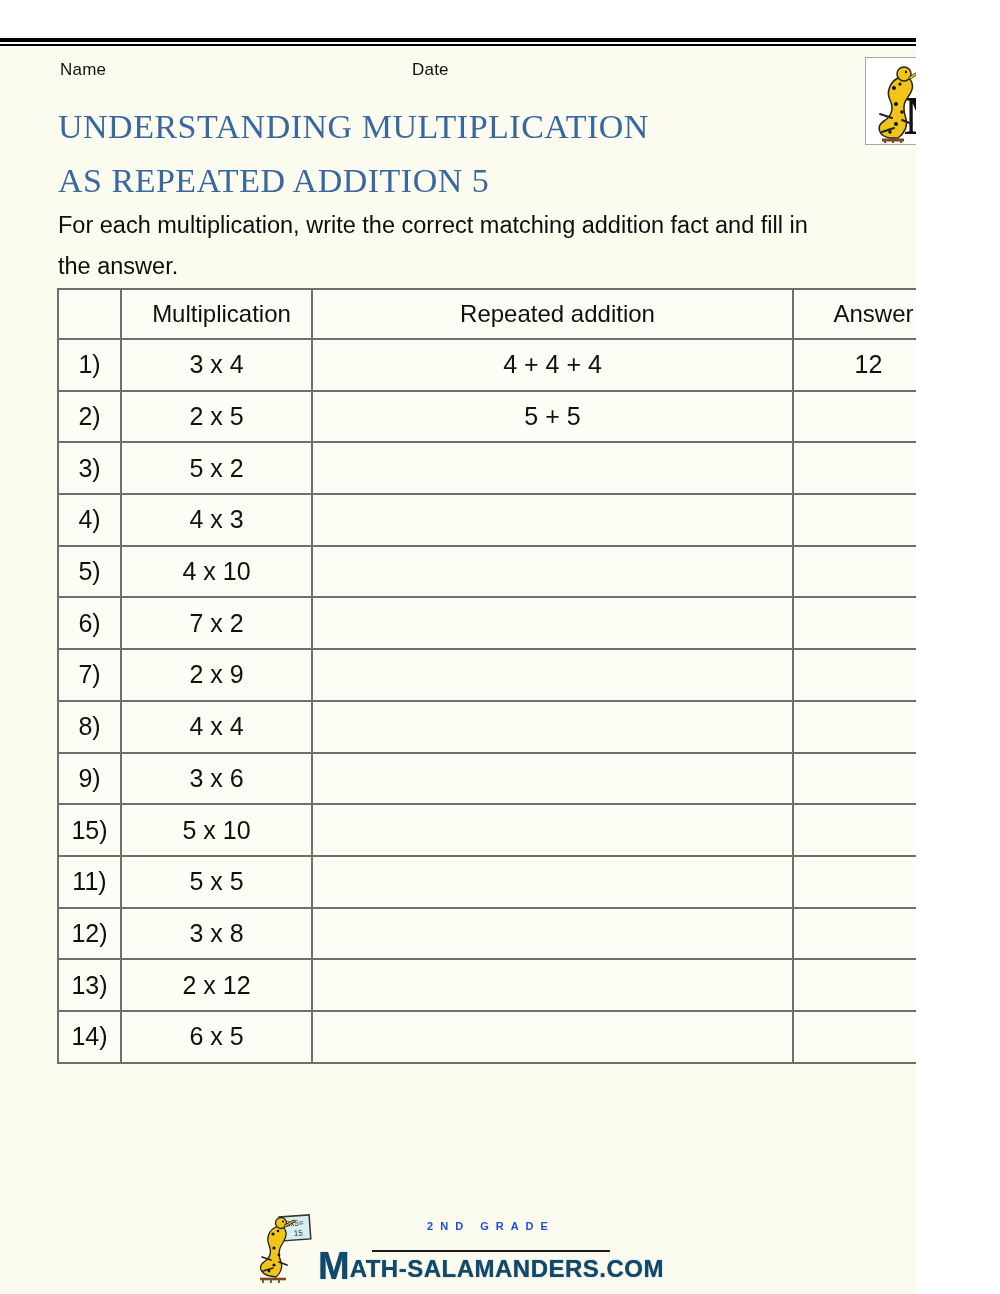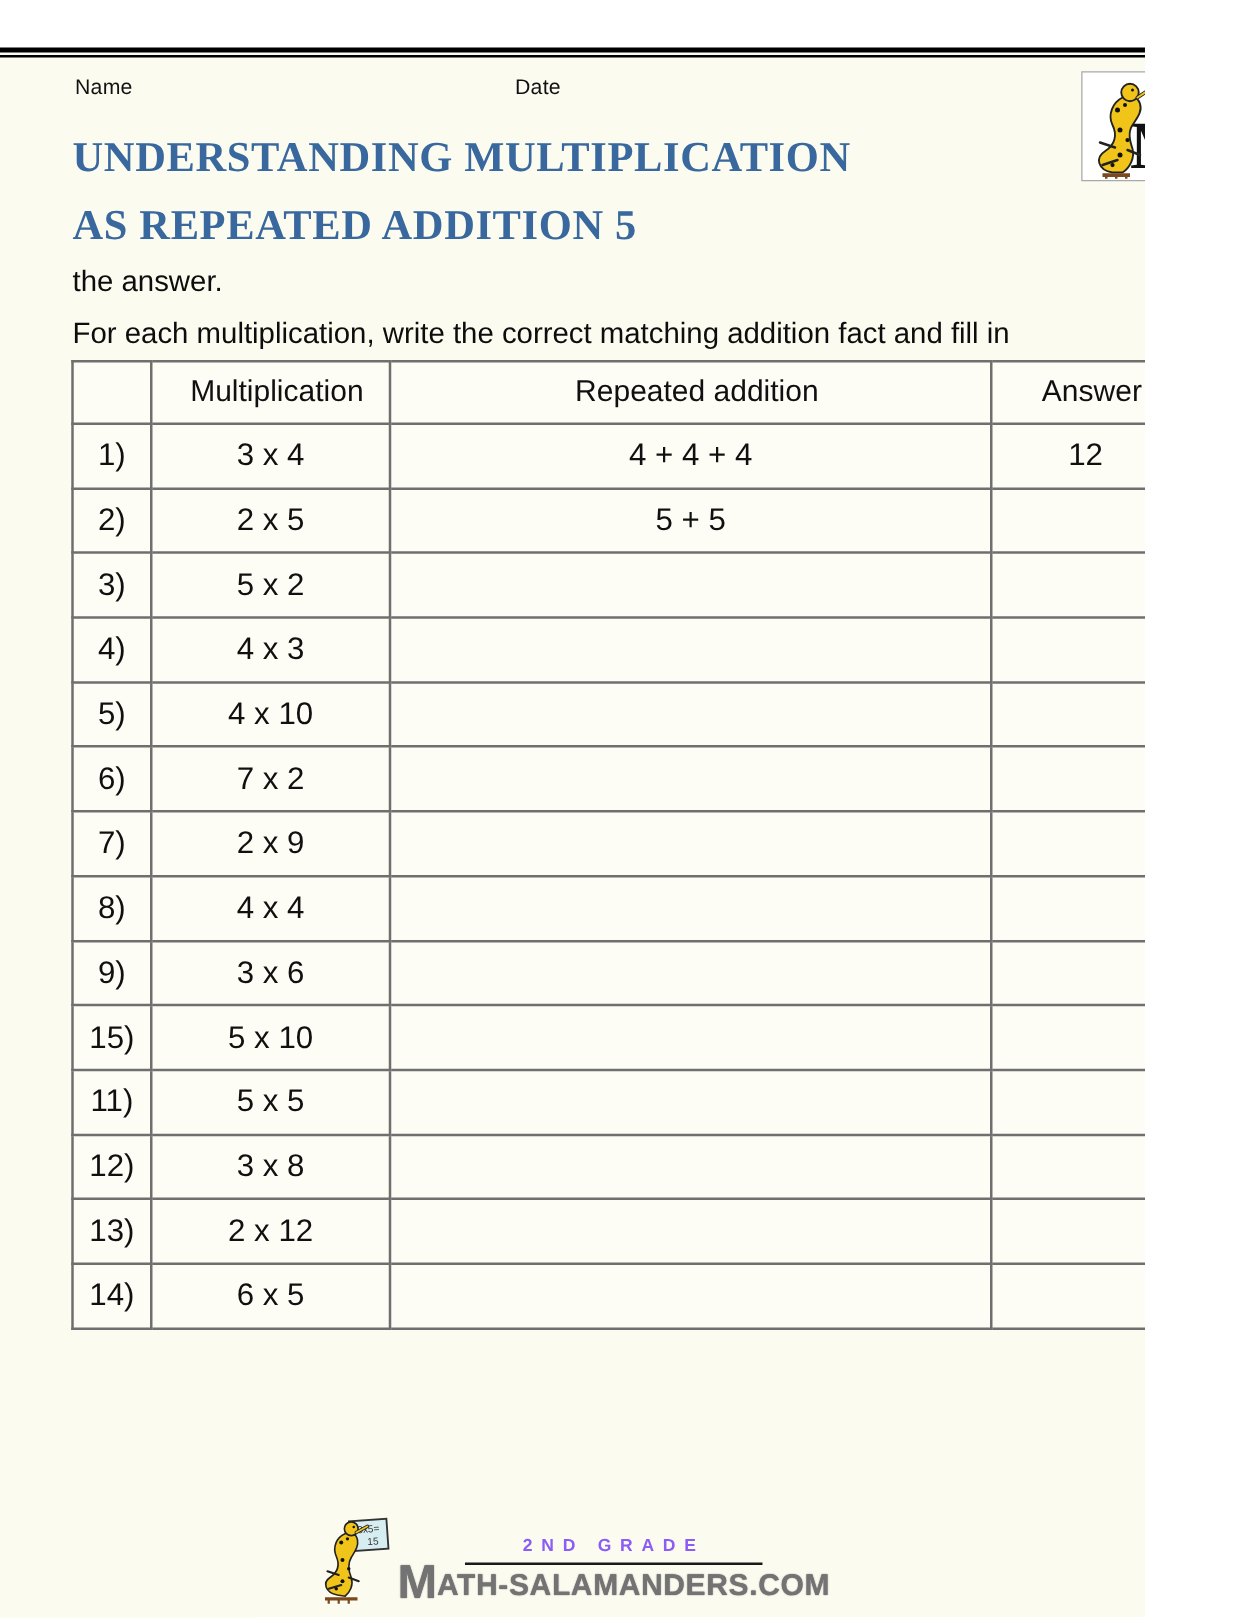--- a/index.html
+++ b/index.html
@@ -28,21 +28,21 @@
 
   .corner-logo{
     position:absolute;left:865px;top:57px;width:98px;height:88px;
     background:#ffffff;border:1px solid #a8a8a8;box-sizing:border-box;
   }
 
   .title{
     position:absolute;left:58px;top:100px;width:880px;
     font-family:"Liberation Serif",serif;
     font-size:34px;line-height:54px;
-    color:#38689e;letter-spacing:0.5px;font-weight:bold;margin:0;
+    color:#38689e;letter-spacing:0.5px;font-weight:normal;margin:0;
   }
   .instructions{
     position:absolute;left:58px;top:205px;width:900px;
     font-size:23.5px;line-height:41px;color:#0d0d0d;margin:0;
   }
 
   table.worksheet{
     position:absolute;left:57px;top:288px;
     border-collapse:collapse;table-layout:fixed;
     width:886px;
@@ -63,26 +63,26 @@
   col.c-mult{width:191px;}
   col.c-rep{width:481px;}
   col.c-ans{width:151px;}
 
   .footer-logo{
     position:absolute;left:50%;top:1210px;transform:translateX(-50%);
     display:flex;align-items:flex-end;gap:2px;
   }
   .wordmark-block{display:flex;flex-direction:column;align-items:center;padding-bottom:2px;}
   .grade-line{
-    font-size:14px;font-weight:bold;letter-spacing:7px;color:#8b5cf6;
-    margin-bottom:6px;
+    font-size:11px;font-weight:bold;letter-spacing:7px;color:#1d4ed8;
+    margin-bottom:18px;
   }
   .grade-rule{width:238px;height:2px;background:#1a1a1a;margin-bottom:1px;}
   .wordmark{
-    font-weight:800;font-size:24px;color:#737373;letter-spacing:0.5px;
+    font-weight:800;font-size:24px;color:#0c4a6e;letter-spacing:0.5px;
     line-height:26px;white-space:nowrap;
     text-shadow:0 0 1px #555;
   }
   .wordmark .big-m{font-size:38px;font-weight:800;letter-spacing:0;vertical-align:-2px;}
 </style>
 </head>
 <body>
 
 <div class="page">
   <div class="page-body"></div>
@@ -124,22 +124,22 @@
       </g>
     </svg>
   </div>
 
   <h1 class="title">
     <div>UNDERSTANDING MULTIPLICATION</div>
     <div>AS REPEATED ADDITION 5</div>
   </h1>
 
   <div class="instructions">
+    <div>For each multiplication, write the correct matching addition fact and fill in</div>
     <div>the answer.</div>
-    <div>For each multiplication, write the correct matching addition fact and fill in</div>
   </div>
 
   <table class="worksheet">
     <colgroup>
       <col class="c-num">
         <col class="c-mult">
         <col class="c-rep">
         <col class="c-ans">
     </colgroup>
     <thead>

